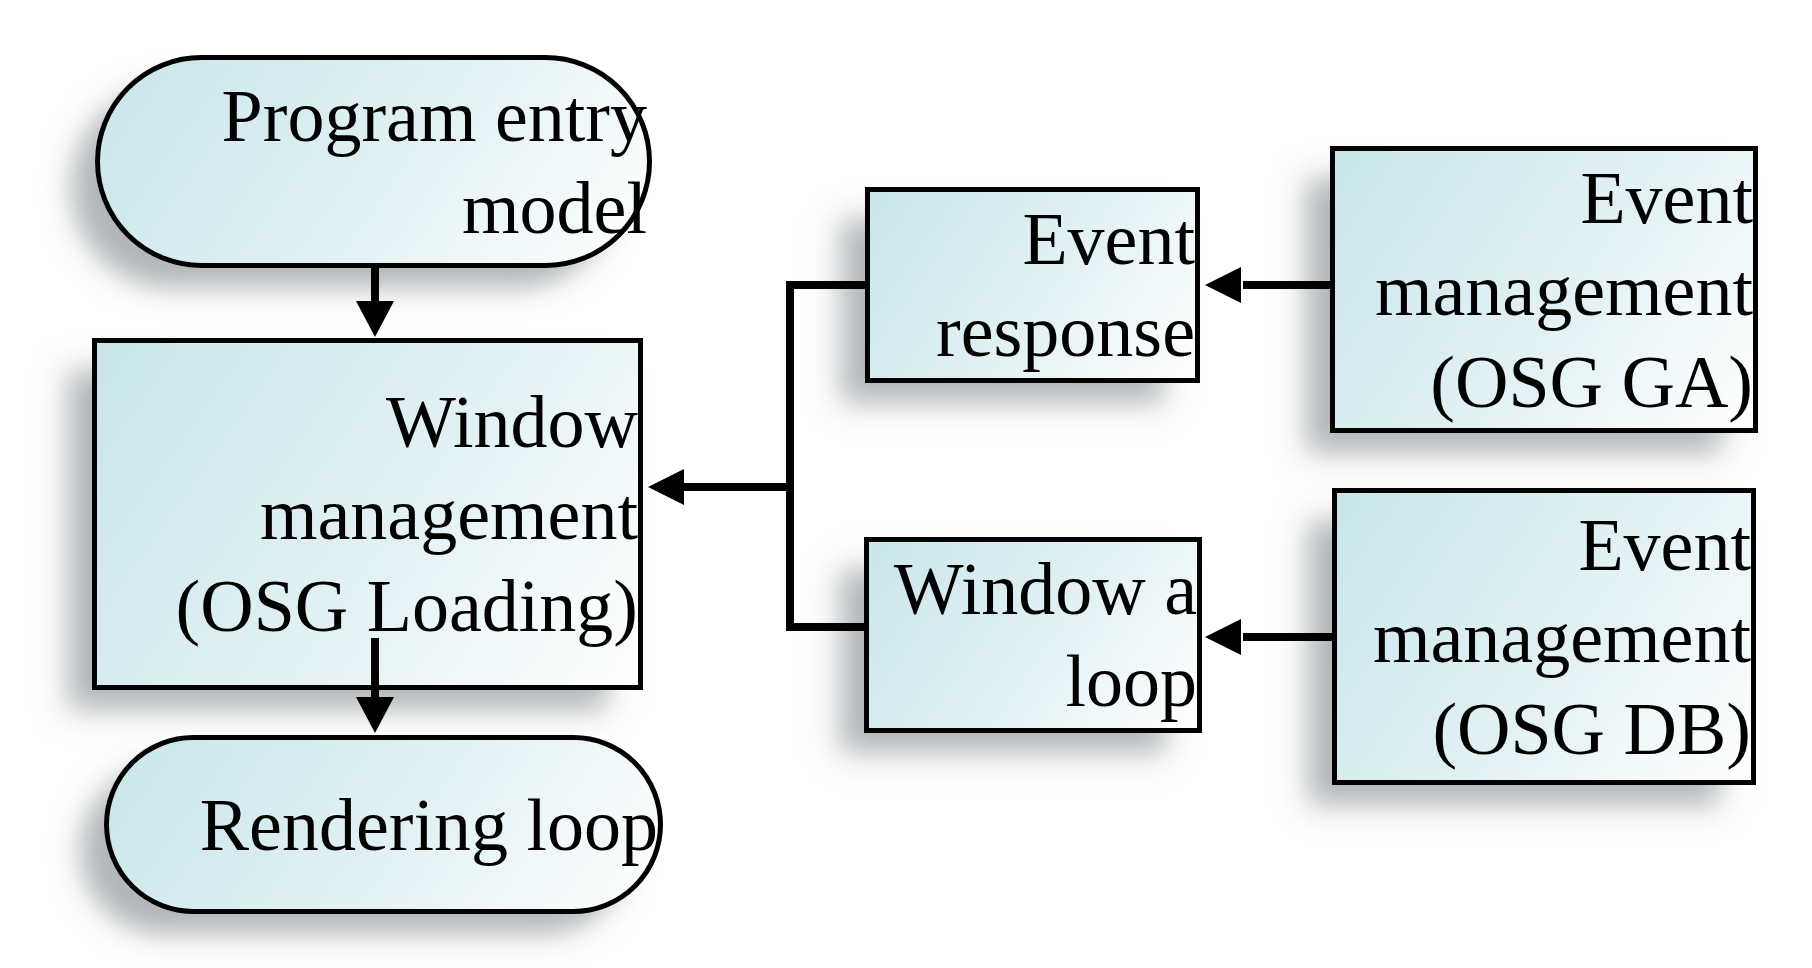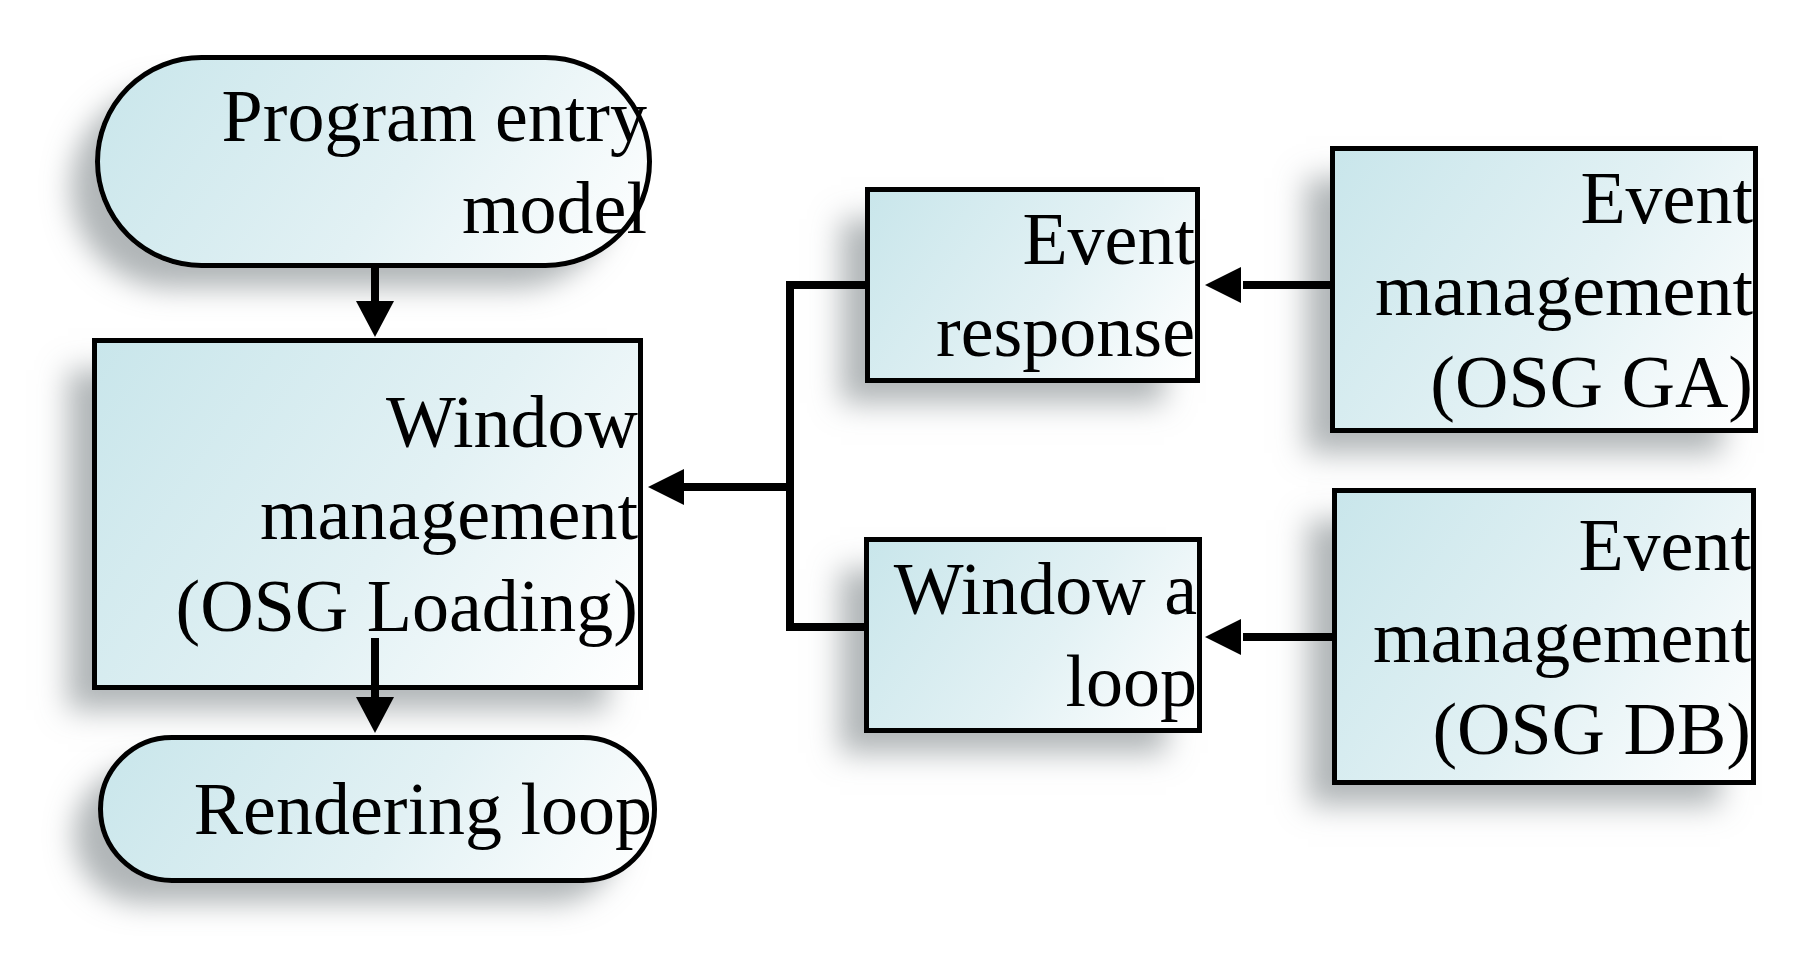--- a/index.html
+++ b/index.html
@@ -65,21 +65,21 @@
     <span class="line">Program entry</span>
     <span class="line">model</span>
   </div>
 
   <div class="node" style="left:92px; top:338px; width:551px; height:352px;">
     <span class="line">Window</span>
     <span class="line">management</span>
     <span class="line">(OSG Loading)</span>
   </div>
 
-  <div class="node stadium" style="left:98px; top:735px; width:559px; height:148px;">
+  <div class="node stadium" style="left:104px; top:735px; width:559px; height:179px;">
     <span class="line">Rendering loop</span>
   </div>
 
   <div class="node" style="left:865px; top:187px; width:335px; height:196px;">
     <span class="line">Event</span>
     <span class="line">response</span>
   </div>
 
   <div class="node" style="left:864px; top:537px; width:338px; height:196px;">
     <span class="line">Window a</span>

